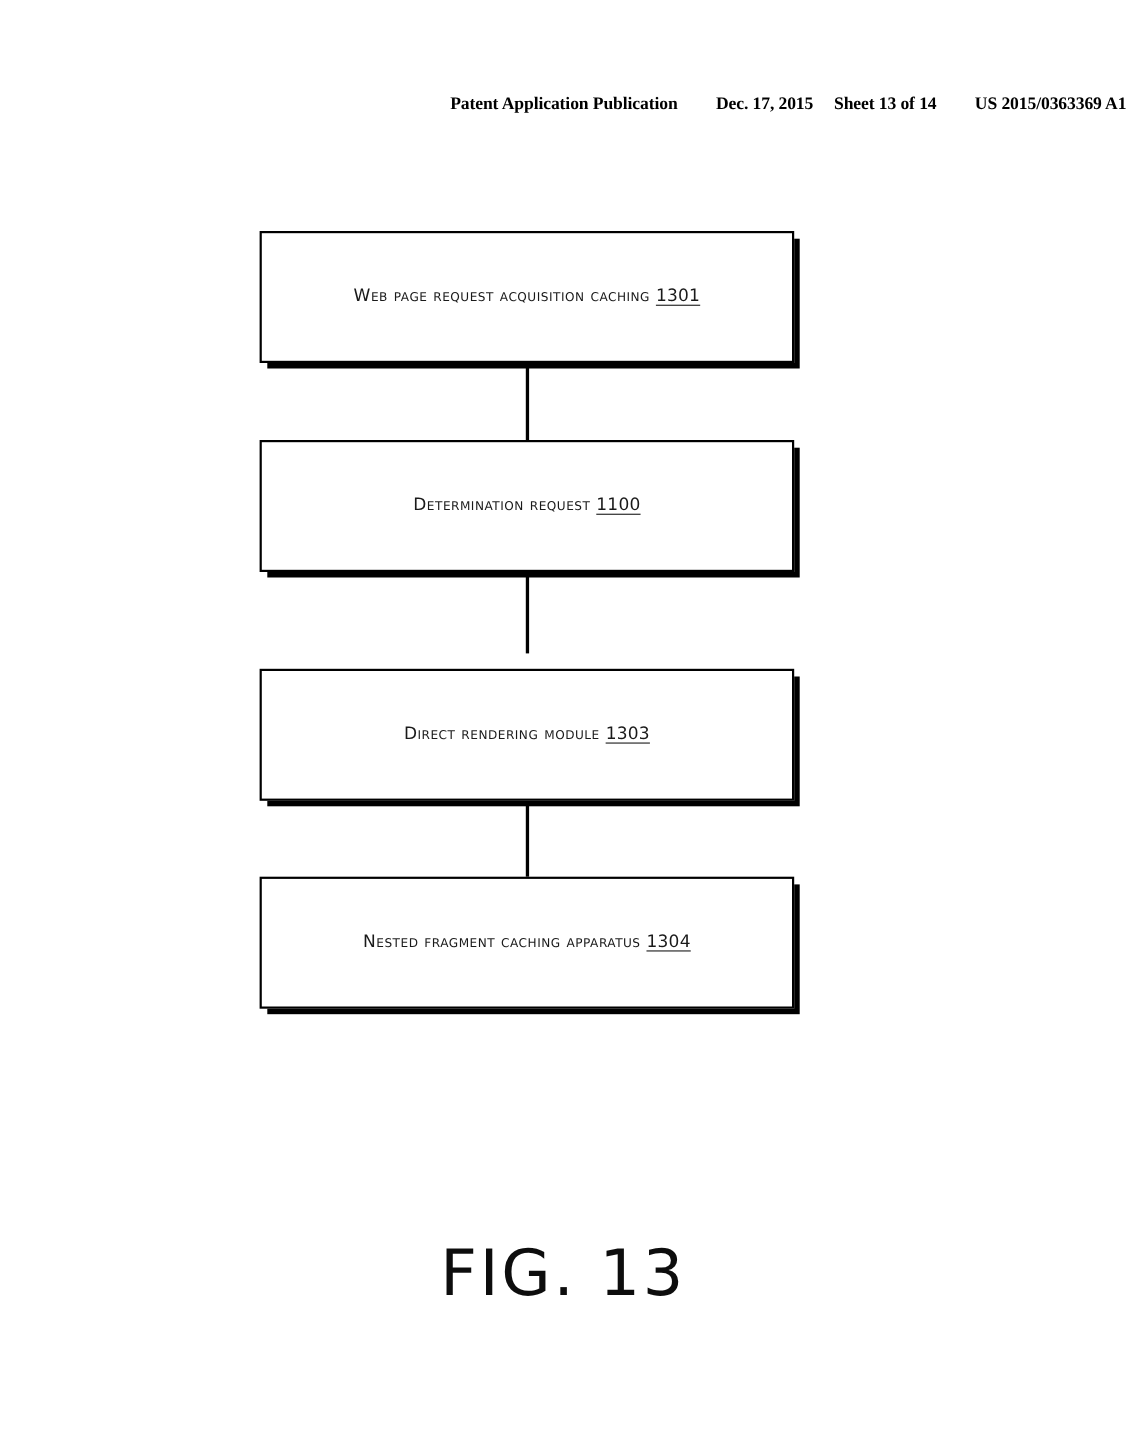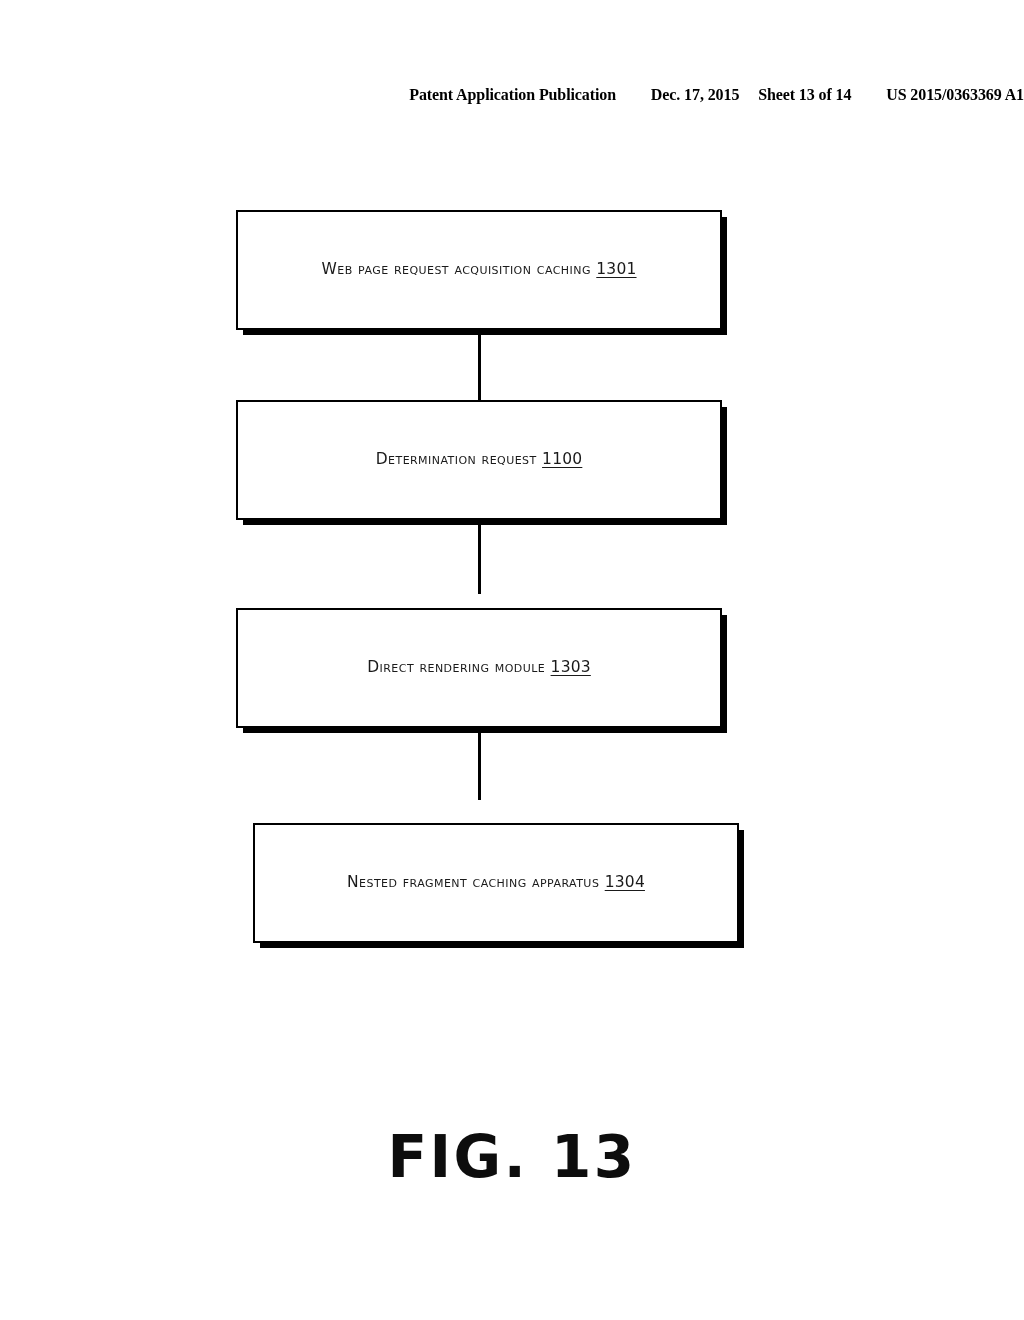--- a/index.html
+++ b/index.html
@@ -85,21 +85,21 @@
 
   
   #figure-caption {
     position: absolute;
     top: 1128px;
     left: 0;
     width: 1024px;
     text-align: center;
     font-family: "DejaVu Sans", sans-serif;
     font-size: 58px;
-    font-weight: 700;
+    font-weight: 400;
     letter-spacing: 2.5px;
     color: #0d0d0d;
     line-height: 1;
   }
 </style>
 </head>
 <body>
 
 <div id="page-header">
   <span class="hdr-seg">Patent Application Publication</span>
@@ -130,21 +130,21 @@
   <div class="connector" style="top:520px; height:74px;"></div>
 
   <div class="flow-box" style="top:588px;margin-top:20px;">
     <span class="flow-box-label">
       <span>Direct rendering module</span>&nbsp;<span class="ref">1303</span>
     </span>
   </div>
 
   <div class="connector" style="top:712px; height:88px;"></div>
 
-  <div class="flow-box" style="top:823px;margin-left:17px;">
+  <div class="flow-box" style="top:797px;">
     <span class="flow-box-label">
       <span>Nested fragment caching apparatus</span>&nbsp;<span class="ref">1304</span>
     </span>
   </div>
 
 </div>
 
 <div id="figure-caption">FIG. 13</div>
 
 </body></html>

